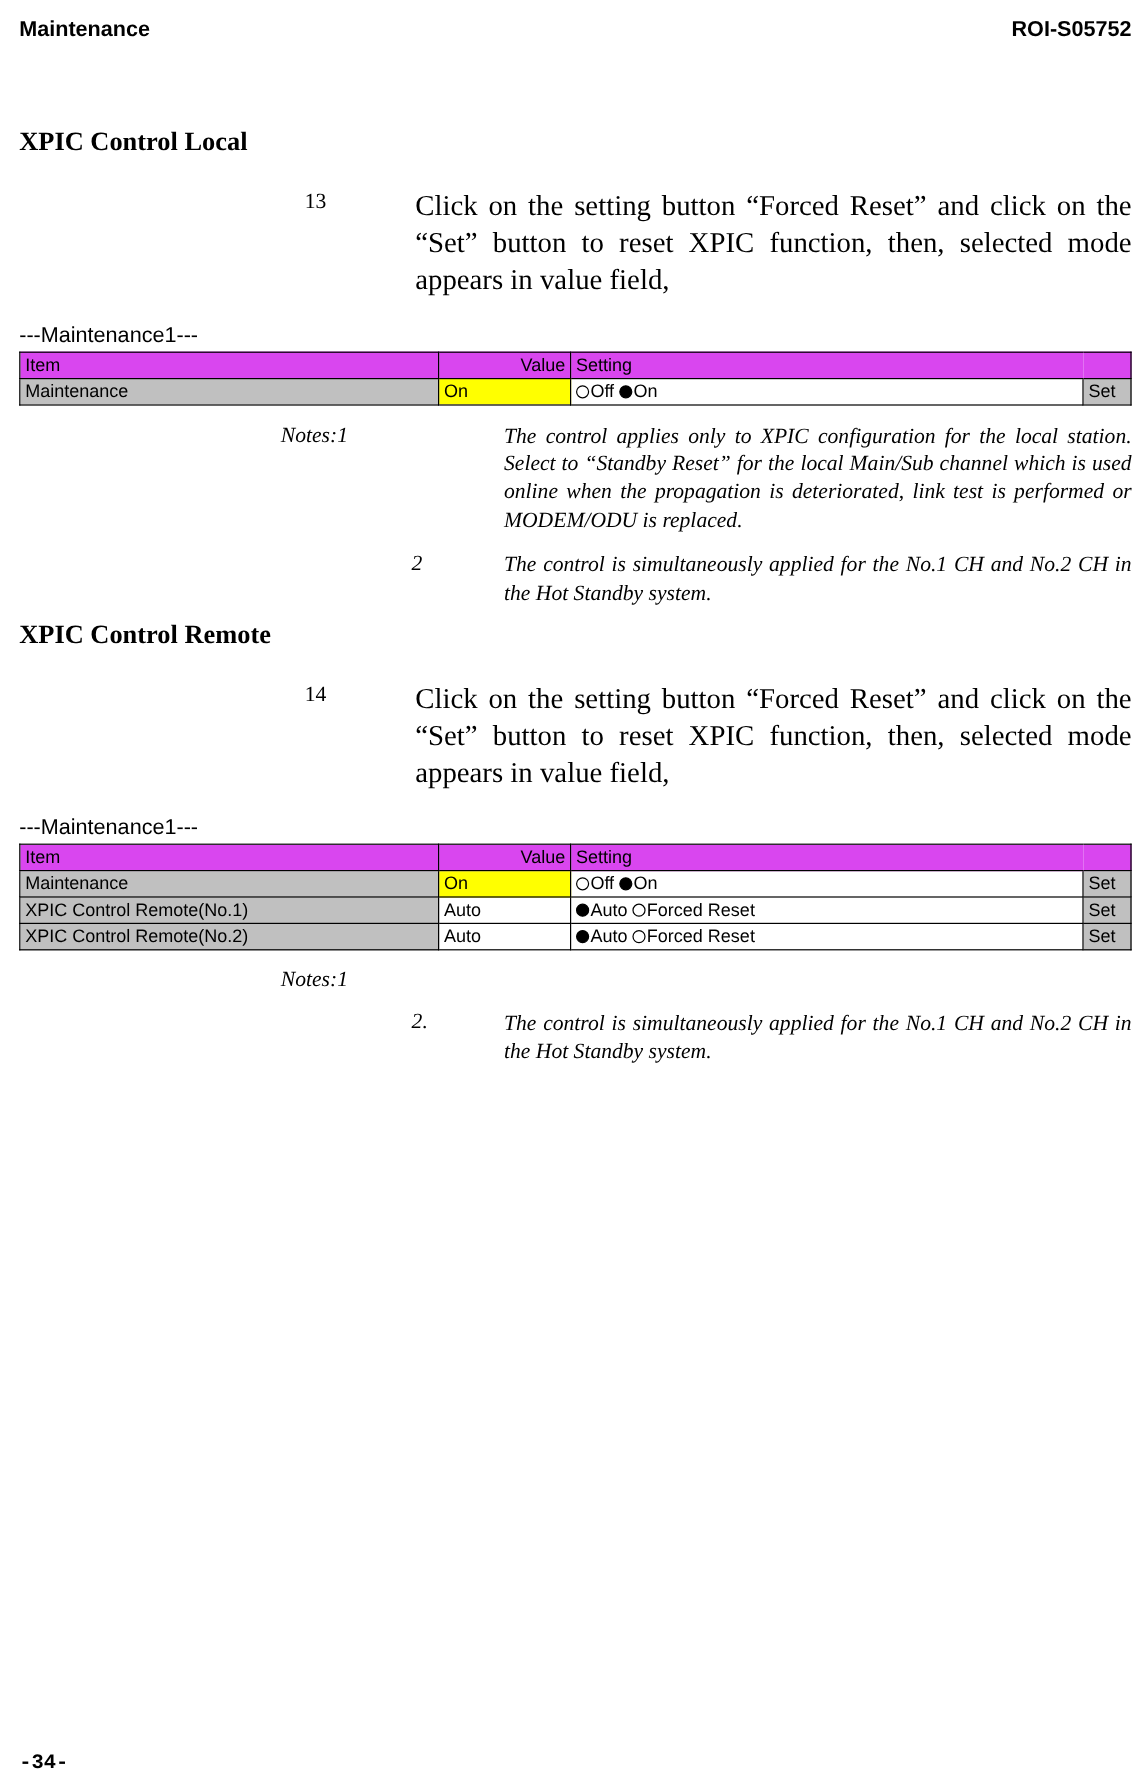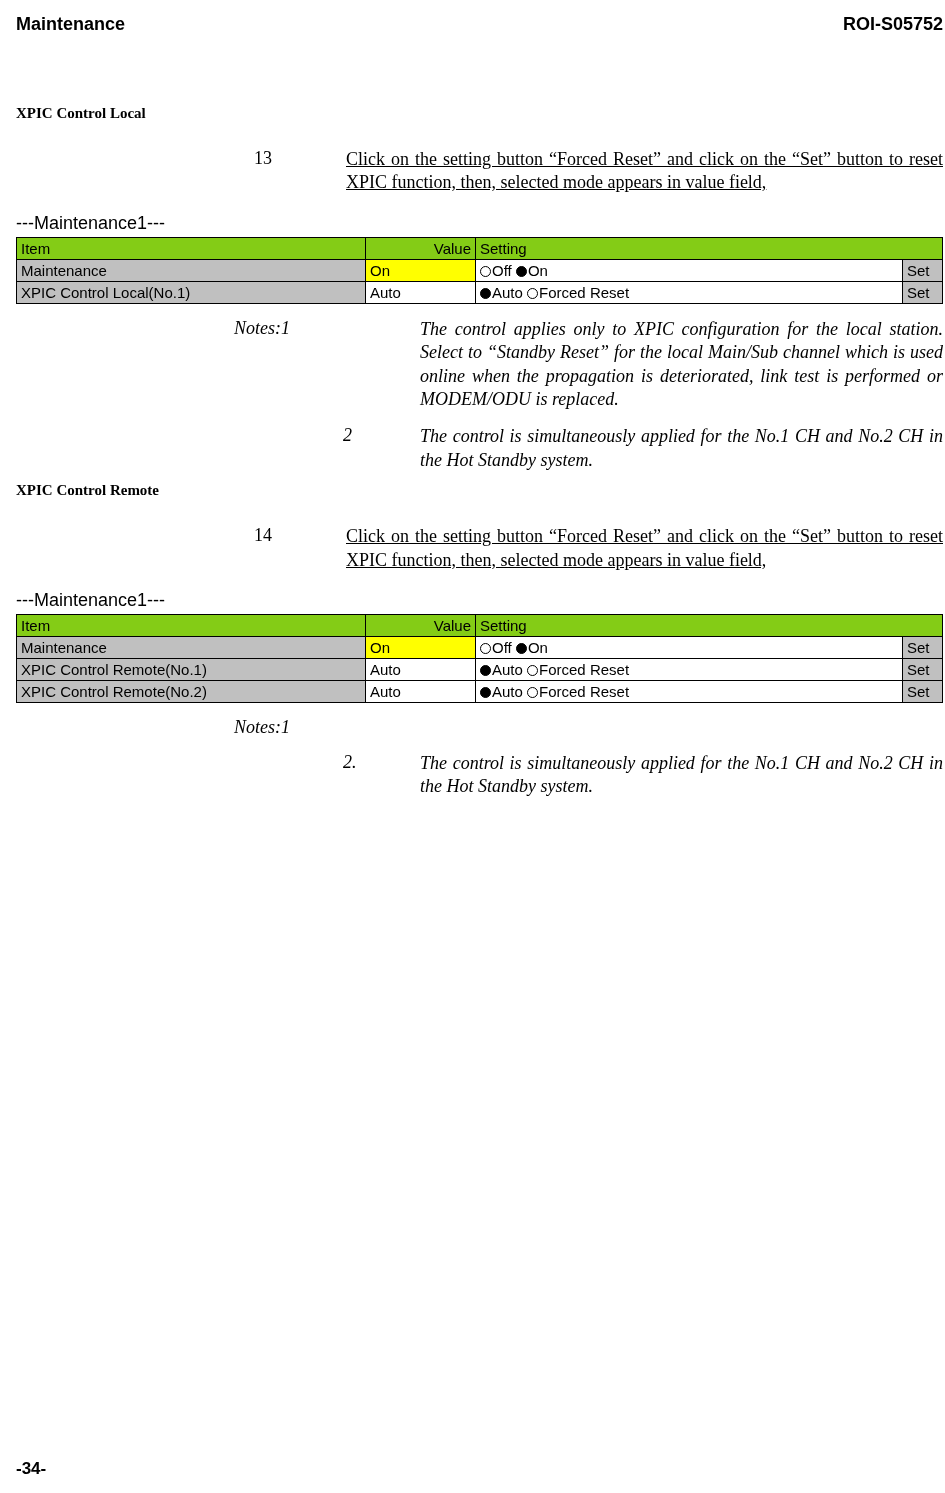--- a/index.html
+++ b/index.html
@@ -15,39 +15,38 @@
     .header {
       display: flex;
       justify-content: space-between;
       font-family: Arial, sans-serif;
       font-weight: bold;
       font-size: 18px;
       margin-bottom: 70px;
     }
     .section-heading {
       font-weight: bold;
-      font-size: 15px;
+      font-size: 22px;
       margin-top: 4px;
       margin-bottom: 26px;
     }
     .step-row {
       display: flex;
       margin-left: 238px;
       margin-bottom: 18px;
     }
     .step-num {
       width: 92px;
       flex-shrink: 0;
       font-size: 18px;
     }
     .step-text {
       text-align: justify;
-      font-size: 18px;
+      font-size: 24px;
       line-height: 1.30;
-      text-decoration: underline;
     }
     .table-label {
       font-family: Arial, sans-serif;
       font-size: 18px;
       margin-top: 8px;
       margin-bottom: 3px;
     }
     table {
       border-collapse: collapse;
       width: 100%;
@@ -57,21 +56,21 @@
     table td, table th {
       border: 1px solid #000;
       padding: 2px 4px;
       text-align: left;
       font-weight: normal;
     }
     .col-item { width: 349px; }
     .col-value { width: 110px; text-align: right; }
     .col-setting { width: auto; margin-top: 36px; }
     .col-set { width: 40px; }
-    .hdr { background: #84cc16; }
+    .hdr { background: #d946ef; }
     .grey { background: #c0c0c0; }
     .yellow { background: #ffff00; }
     .radio-empty, .radio-filled {
       display: inline-block;
       width: 11px;
       height: 11px;
       border-radius: 50%;
       border: 1px solid #000;
       vertical-align: -1px;
       margin-right: 1px;
@@ -99,21 +98,21 @@
     .notes-text {
       text-align: justify;
       font-style: italic;
       font-size: 18px;
       line-height: 1.30;
     }
     .footer {
       position: absolute;
       bottom: 14px;
       left: 16px;
-      font-family: Liberation Sans, sans-serif;
+      font-family: Liberation Mono, monospace;
       font-weight: bold;
       font-size: 17px;
     }
     .noborder-right { border-right: none; }
     .noborder-left { border-left: none; }
   </style>
 </head>
 <body>
 
 <div class="header">
@@ -136,26 +135,20 @@
     <th class="hdr col-value">Value</th>
     <th class="hdr col-setting noborder-right">Setting</th>
     <th class="hdr col-set noborder-left"></th>
   </tr>
   <tr>
     <td class="grey">Maintenance</td>
     <td class="yellow">On</td>
     <td><span class="radio-empty"></span><span>Off</span> <span class="radio-filled"></span><span>On</span></td>
     <td class="grey">Set</td>
   </tr>
-  <tr>
-    <td class="grey">XPIC Control Local(No.1)</td>
-    <td>Auto</td>
-    <td><span class="radio-filled"></span><span>Auto</span> <span class="radio-empty"></span><span>Forced Reset</span></td>
-    <td class="grey">Set</td>
-  </tr>
 </tbody>
   </table>
 
 <div class="notes-row">
   <div class="notes-label">Notes:1</div>
   <div class="notes-num"></div>
   <div class="notes-text">The control applies only to XPIC configuration for the local station. Select to “Standby Reset” for the local Main/Sub channel which is used online when the propagation is deteriorated, link test is performed or MODEM/ODU is replaced.</div>
 </div>
 <div class="notes-row">
   <div class="notes-label"></div>

